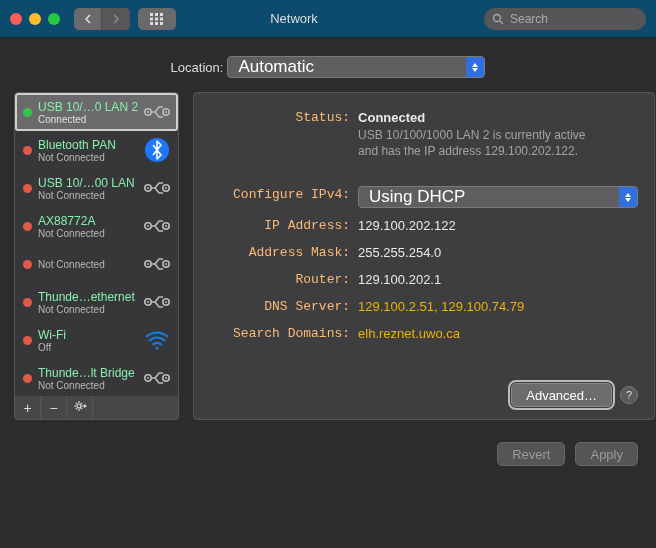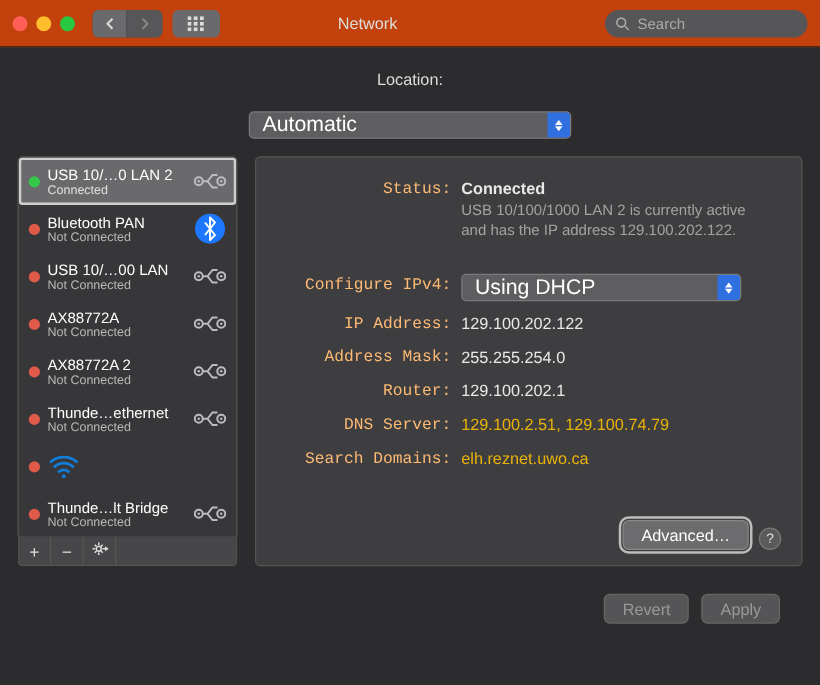--- a/index.html
+++ b/index.html
@@ -1,78 +1,78 @@
 <!DOCTYPE html>
 <html><head>
 <meta charset="utf-8">
 <style>
 * { margin: 0; padding: 0; box-sizing: border-box; font-family: -apple-system, "Helvetica Neue", Arial, sans-serif; }
 body { background: #2c2c2e; width: 656px; height: 548px; overflow: hidden; color: #e8e8e8; font-size: 13px; }
 
 
-.titlebar { height: 38px; background: #c2410c; display: flex; align-items: center; padding: 4px 10px; border-bottom: 1px solid #222; }
+.titlebar { height: 38px; background: #0c4a6e; display: flex; align-items: center; padding: 4px 10px; border-bottom: 1px solid #222; }
 .traffic { display: flex; gap: 7px; margin-right: 14px; }
 .dot { width: 12px; height: 12px; border-radius: 50%; }
 .dot.red { background: #ff5f57; }
 .dot.yellow { background: #ffbd2e; }
 .dot.green { background: #28c840; }
 .navseg { display: flex; background: #555; border-radius: 5px; overflow: hidden; margin-right: 8px; }
 .navseg .btn { width: 28px; height: 22px; display: flex; align-items: center; justify-content: center; background: #6a6a6d; cursor: pointer; }
 .navseg .btn.disabled { background: #575759; color: #888; }
 .navseg .btn:first-child { border-right: 1px solid #4a4a4c; }
 .gridbtn { width: 38px; height: 22px; background: #6a6a6d; border-radius: 5px; display: flex; align-items: center; justify-content: center; cursor: pointer; margin-right: 8px; }
 .title { flex: 1; text-align: center; color: #ddd; font-size: 13px; margin-left: -80px; }
 .search { width: 162px; height: 22px; background: #565658; border-radius: 11px; display: flex; align-items: center; padding: 0 8px; color: #aaa; font-size: 12px; gap: 6px; }
 
 
-.location-row { display: flex; align-items: center; justify-content: center; padding: 18px 0 14px; gap: 18px; flex-direction: column; }
+.location-row { display: flex; align-items: center; justify-content: center; padding: 18px 0 14px; gap: 4px; }
 .location-row .label { color: #ddd; }
 .select { background: #5e5e60; border: 1px solid #7a7a7c; border-radius: 4px; height: 22px; display: flex; align-items: center; padding: 0 24px 0 10px; position: relative; font-size: 17px; color: #fff; cursor: pointer; }
 .select.loc { width: 258px; }
-.select.cfg { width: 224px; }
+.select.cfg { width: 280px; }
 .select .endcap { position: absolute; right: 0; top: 0; bottom: 0; width: 18px; background: #2f6fe0; border-radius: 0 3px 3px 0; display: flex; flex-direction: column; align-items: center; justify-content: center; gap: 1px; }
 .select .endcap::before, .select .endcap::after { content: ""; width: 0; height: 0; border-left: 3px solid transparent; border-right: 3px solid transparent; }
 .select .endcap::before { border-bottom: 4px solid #fff; }
 .select .endcap::after { border-top: 4px solid #fff; }
 
 .main { display: flex; padding: 0 14px 12px 14px; gap: 14px; }
 
 
 .sidebar-wrap { width: 176px; display: flex; flex-direction: column; }
 .sidebar { flex: 1; background: #37373a; border: 1px solid #555; border-radius: 4px; overflow: hidden; }
 .li { display: flex; align-items: center; padding: 6px 8px 6px 8px; gap: 6px; cursor: pointer; }
 .li.sel { background: #6a6a6d; outline: 2px solid #cfcfcf; outline-offset: -2px; border-radius: 3px; }
 .statusdot { width: 9px; height: 9px; border-radius: 50%; flex-shrink: 0; }
 .sd-green { background: #35c74a; }
 .sd-red { background: #e05a4a; }
 .li .txt { flex: 1; overflow: hidden; }
-.li .name { font-size: 12px; color: #ffffff; white-space: nowrap; overflow: hidden; text-overflow: ellipsis; }
+.li .name { font-size: 12px; color: #86efac; white-space: nowrap; overflow: hidden; text-overflow: ellipsis; }
 .li .sub { font-size: 10px; color: #b8b8b8; }
 .li.sel .sub { color: #e0e0e0; }
 .li .icon { width: 26px; height: 26px; display: flex; align-items: center; justify-content: center; flex-shrink: 0; }
 
 .sidebar-actions { height: 24px; background: #47474a; border: 1px solid #555; border-top: none; border-radius: 0 0 4px 4px; display: flex; align-items: stretch; margin-top: -2px; }
 .sa-btn { width: 26px; display: flex; align-items: center; justify-content: center; border-right: 1px solid #555; font-size: 14px; color: #ddd; cursor: pointer; }
 
 
 .detail { flex: 1; background: #3e3e40; border: 1px solid #555; border-radius: 4px; padding: 16px 16px 12px 12px; display: flex; flex-direction: column; position: relative; }
 .row { display: flex; margin-bottom: 9px; }
 .row .lab { width: 152px; text-align: right; color: #fdba74; padding-right: 8px; line-height: 18px; font-family: Liberation Mono, monospace; }
 .row .val { flex: 1; color: #e8e8e8; line-height: 18px; }
 .row .val.muted { color: #eab308; }
 .desc { color: #a3a3a3; font-size: 12px; line-height: 16px; max-width: 250px; }
 .spacer { flex: 1; }
 
-.adv-row { display: flex; align-items: flex-end; justify-content: flex-end; gap: 8px; }
+.adv-row { display: flex; align-items: center; justify-content: flex-end; gap: 8px; }
 .pushbtn { background: #6c6c6e; border: 1px solid #888; border-radius: 5px; height: 24px; padding: 0 14px; color: #fff; font-size: 13px; display: flex; align-items: center; cursor: pointer; }
 .pushbtn.adv { outline: 2px solid #bcbcbc; outline-offset: 1px; }
 .pushbtn.disabled { color: #9a9a9a; background: #555557; border-color: #666; }
 .help { width: 18px; height: 18px; border-radius: 50%; background: #5a5a5c; border: 1px solid #777; display: flex; align-items: center; justify-content: center; font-size: 11px; color: #ddd; cursor: pointer; }
 
-.footer { display: flex; justify-content: flex-end; gap: 10px; padding: 10px 32px 0; }
+.footer { display: flex; justify-content: flex-end; gap: 10px; padding: 10px 18px 0; }
 </style>
 </head>
 <body>
 
 <div class="titlebar">
   <div class="traffic">
     <div class="dot red"></div>
     <div class="dot yellow"></div>
     <div class="dot green"></div>
   </div>
@@ -183,21 +183,20 @@
               <path d="M7 11 L11 11 L15 6 L19 6" stroke="#bcbcbe" stroke-width="1.6" fill="none"></path>
               <path d="M11 11 L15 16 L19 16" stroke="#bcbcbe" stroke-width="1.6" fill="none"></path>
               <circle cx="4" cy="11" r="1" fill="#bcbcbe"></circle>
               <circle cx="22" cy="11" r="1" fill="#bcbcbe"></circle>
             </svg>
           </span>
         </div>
         <div class="li">
           <span class="statusdot sd-red"></span>
           <span class="txt">
-            <div class="name">AX88772A 2</div>
             <div class="sub">Not Connected</div>
           </span>
           <span class="icon">
             <svg width="26" height="22" viewBox="0 0 26 22">
               <circle cx="4" cy="11" r="3.2" fill="none" stroke="#bcbcbe" stroke-width="1.6"></circle>
               <circle cx="22" cy="11" r="3.2" fill="none" stroke="#bcbcbe" stroke-width="1.6"></circle>
               <path d="M7 11 L11 11 L15 6 L19 6" stroke="#bcbcbe" stroke-width="1.6" fill="none"></path>
               <path d="M11 11 L15 16 L19 16" stroke="#bcbcbe" stroke-width="1.6" fill="none"></path>
               <circle cx="4" cy="11" r="1" fill="#bcbcbe"></circle>
               <circle cx="22" cy="11" r="1" fill="#bcbcbe"></circle>
@@ -216,20 +215,24 @@
               <circle cx="22" cy="11" r="3.2" fill="none" stroke="#bcbcbe" stroke-width="1.6"></circle>
               <path d="M7 11 L11 11 L15 6 L19 6" stroke="#bcbcbe" stroke-width="1.6" fill="none"></path>
               <path d="M11 11 L15 16 L19 16" stroke="#bcbcbe" stroke-width="1.6" fill="none"></path>
               <circle cx="4" cy="11" r="1" fill="#bcbcbe"></circle>
               <circle cx="22" cy="11" r="1" fill="#bcbcbe"></circle>
             </svg>
           </span>
         </div>
         <div class="li">
           <span class="statusdot sd-red"></span>
+          <span class="txt">
+            <div class="name">Wi-Fi</div>
+            <div class="sub">Off</div>
+          </span>
           <span class="icon">
             <svg width="26" height="20" viewBox="0 0 26 20">
               <path d="M2 7 A16 16 0 0 1 24 7" stroke="#117dd8" stroke-width="2.2" fill="none"></path>
               <path d="M5 11 A11 11 0 0 1 21 11" stroke="#117dd8" stroke-width="2.2" fill="none"></path>
               <path d="M8.5 15 A6 6 0 0 1 17.5 15" stroke="#117dd8" stroke-width="2.2" fill="none"></path>
               <circle cx="13" cy="18" r="1.6" fill="#117dd8"></circle>
             </svg>
           </span>
         </div>
         <div class="li">

